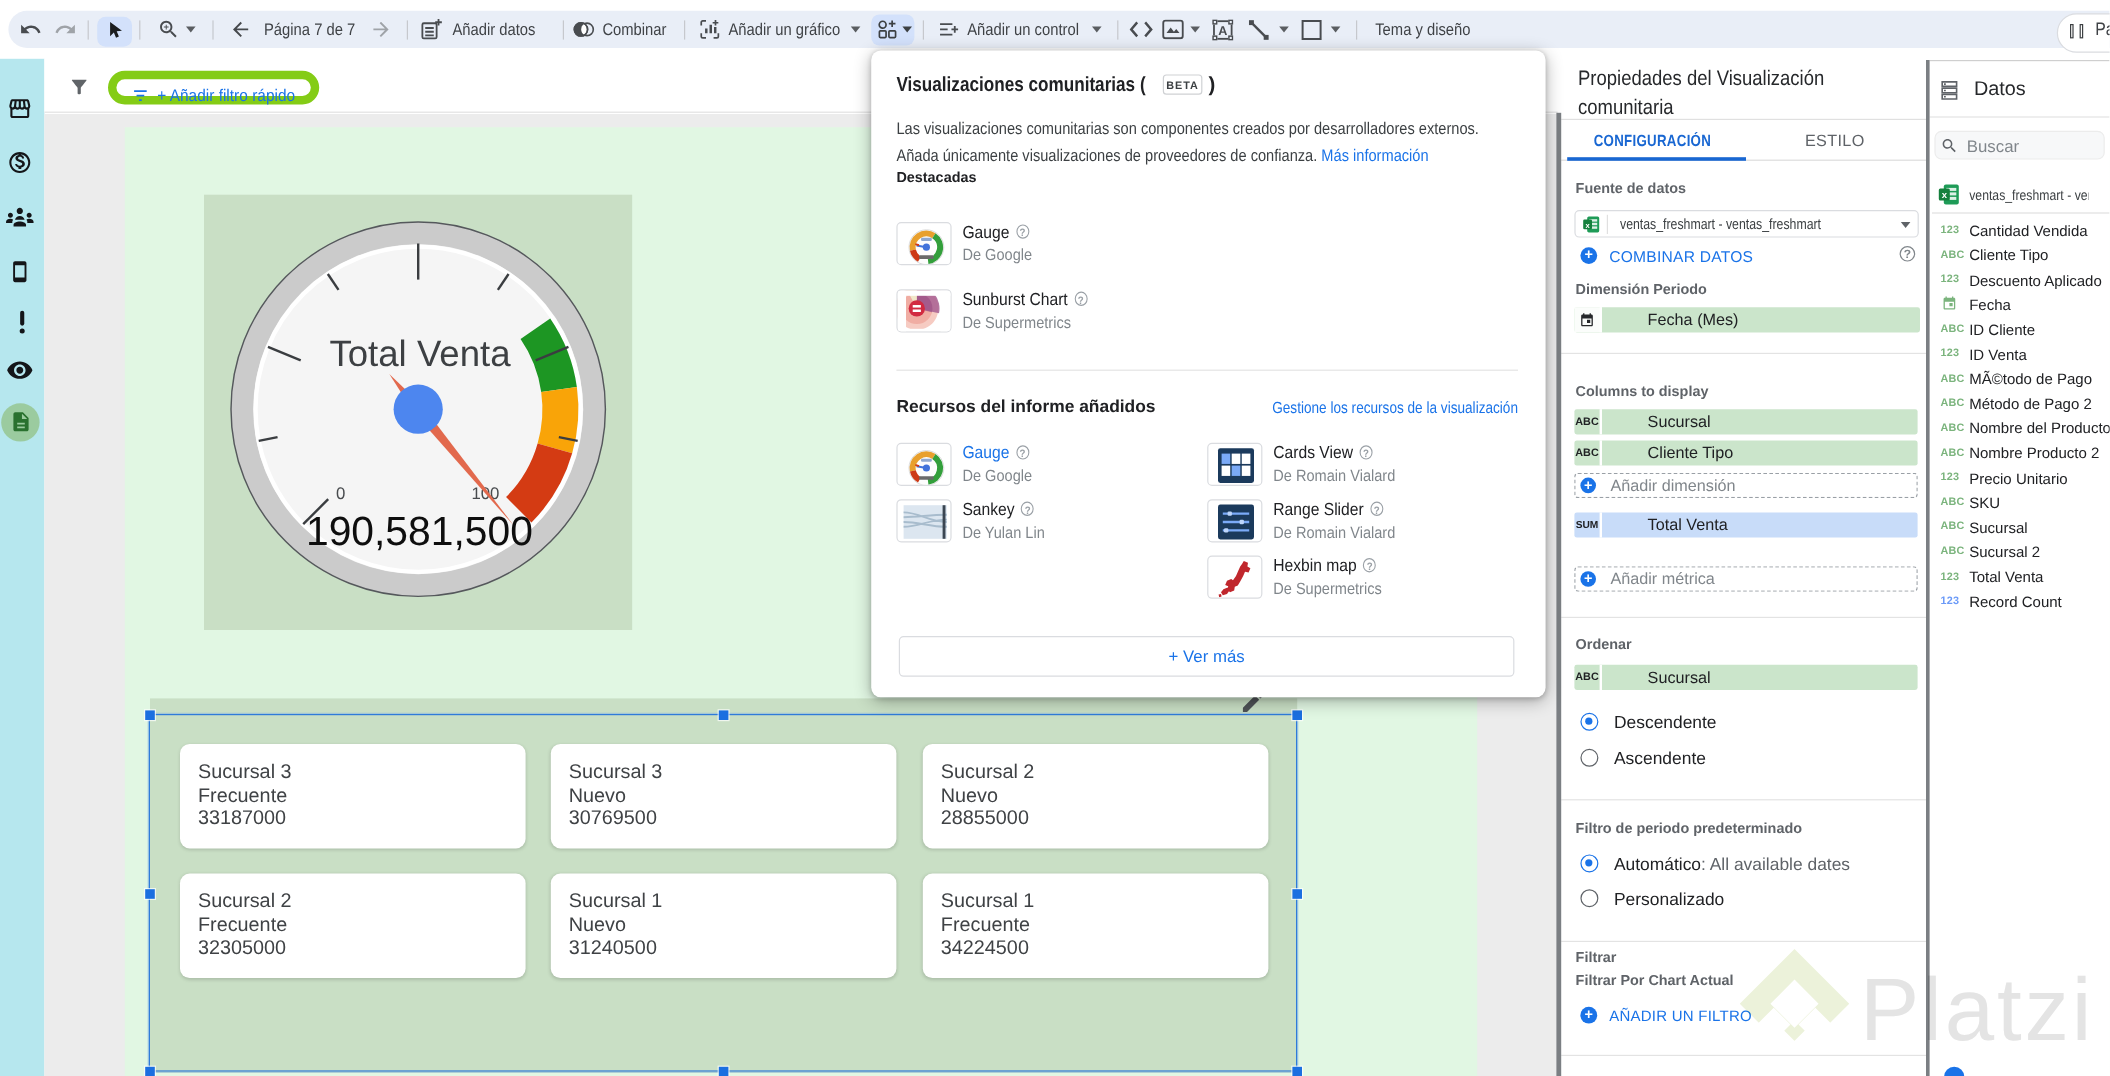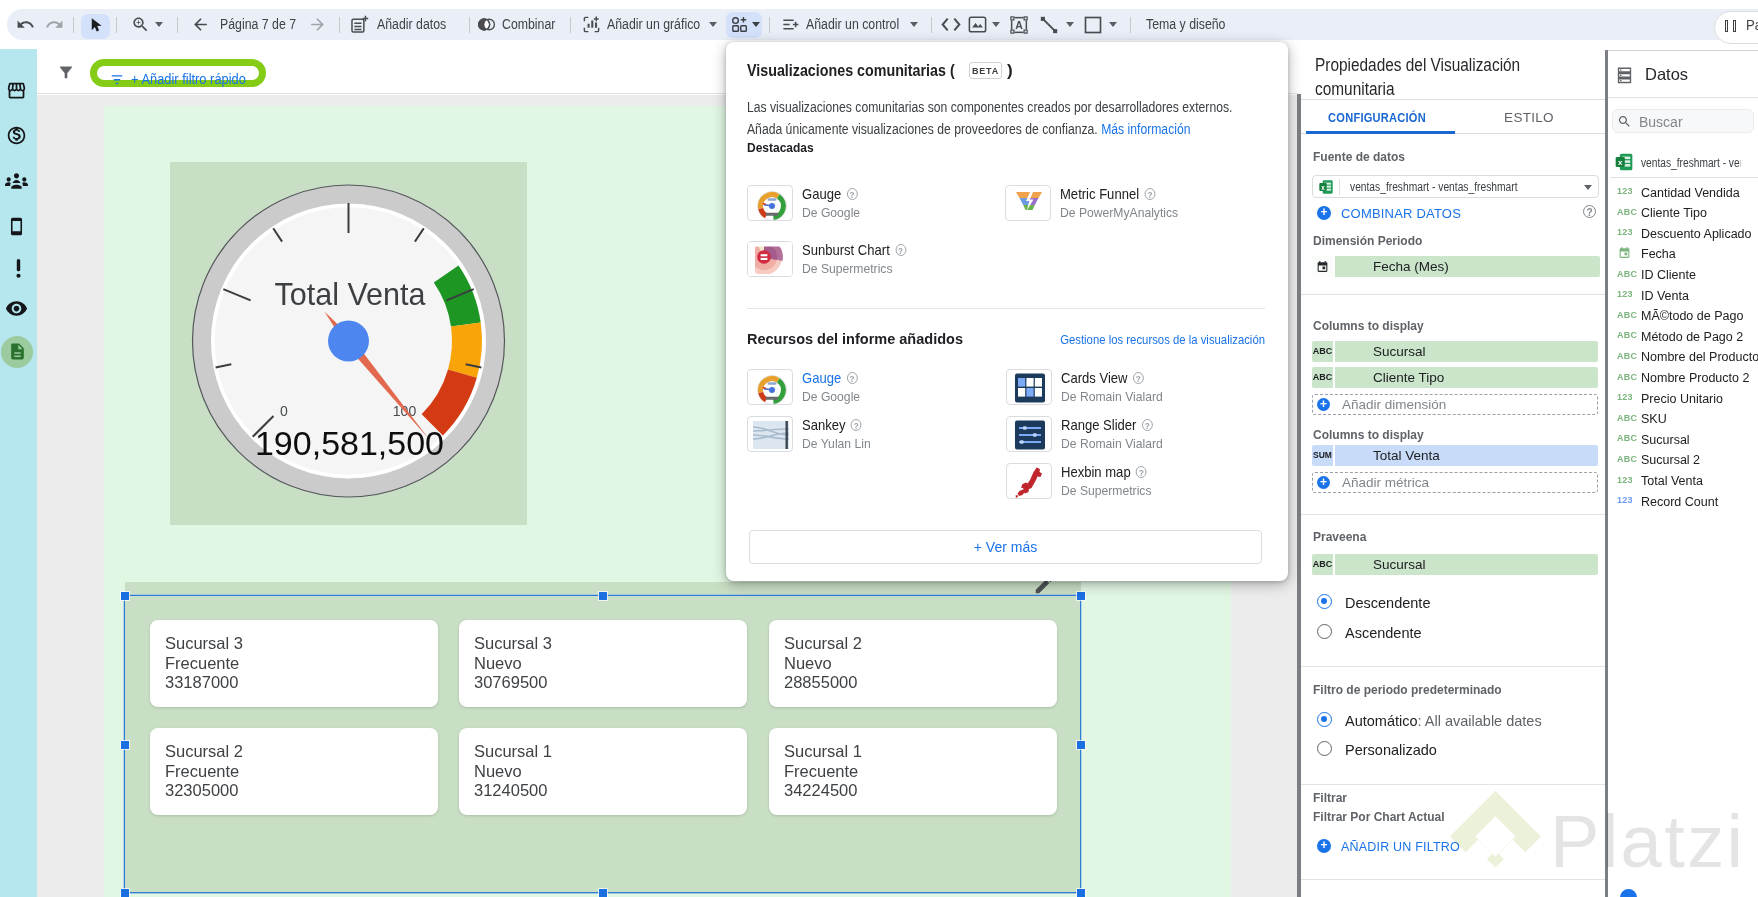--- a/index.html
+++ b/index.html
@@ -314,30 +314,30 @@
   </div>
 <div class="chip chipg" style="top:367px;">
     <div class="badge">ABC</div>
     <div class="ctext">Cliente Tipo</div>
   </div>
 <div class="dashchip" style="top:394px;">
     <div class="pluscirc" style="left:4px;top:2.5px;width:13px;height:13px;line-height:12px;">+</div>
     <div class="ctext">Añadir dimensión</div>
   </div>
 <div class="label12" style="left:1313px;top:428px;">Columns to display</div>
-<div class="chip chipb" style="top:445px;">
+<div class="chip chipb" style="top:427px;">
     <div class="badge" style="font-size:8.5px;">SUM</div>
     <div class="ctext">Total Venta</div>
   </div>
 <div class="dashchip" style="top:472px;">
     <div class="pluscirc" style="left:4px;top:2.5px;width:13px;height:13px;line-height:12px;">+</div>
     <div class="ctext">Añadir métrica</div>
   </div>
 <div class="pdivider" style="top:514px;"></div>
-<div class="label12" style="left:1313px;top:530px;">Praveena</div>
+<div class="label12" style="left:1313px;top:530px;">Ordenar</div>
 <div class="chip chipg" style="top:554px;">
     <div class="badge">ABC</div>
     <div class="ctext">Sucursal</div>
   </div>
 <div class="radio sel" style="left:1317px;top:594px;"></div>
 <div class="rlabel" style="left:1345px;top:595px;">Descendente</div>
 <div class="radio" style="left:1317px;top:624px;"></div>
 <div class="rlabel" style="left:1345px;top:625px;">Ascendente</div>
 <div class="pdivider" style="top:666px;"></div>
 <div class="label12" style="left:1313px;top:683px;">Filtro de periodo predeterminado</div>
@@ -457,31 +457,20 @@
           <path d="M17.0,32.1 A14,14 0 0 1 10.3,22.9 L15.2,21.9 A9,9 0 0 0 19.5,27.8 Z" fill="#cd3a17"></path>
           <rect x="19.5" y="12.2" width="9" height="2.6" rx="1" fill="#90a8d0"></rect>
           <line x1="24.0" y1="20.0" x2="15.8" y2="18.6" stroke="#4273db" stroke-width="1.7"></line>
           <path d="M14.8,17.4 l3,1 " stroke="#d43b13" stroke-width="1.6" fill="none"></path>
           <circle cx="24.0" cy="20.0" r="3" fill="#4273db"></circle>
           <rect x="18" y="26.8" width="12" height="3" rx="0.5" fill="#6a6a6a"></rect>
         </svg></div>
     <div class="ititle">Gauge<span class="helpc">?</span></div>
       <div class="isub">De Google</div>
   </div>
-  <div class="popitem" style="left:279px;top:143px;">
-    <div class="ibox"><svg width="46" height="36" viewBox="0 0 46 36">
-          <polygon points="10,6 36,6 32.5,12 13.5,12" fill="#f0a14c"></polygon>
-          <polygon points="13.5,12 23,12 23,19 17.2,19" fill="#6e9be0"></polygon>
-          <polygon points="23,12 32.5,12 28.8,19 23,19" fill="#9a6fcb"></polygon>
-          <polygon points="17.2,19 28.8,19 26.5,24 19.5,24" fill="#6bb34d"></polygon>
-          <polygon points="25,4 20,15 23.4,15 20.5,25 27.5,13.5 23.8,13.5 28,4" fill="#fff"></polygon>
-        </svg></div>
-    <div class="ititle">Metric Funnel<span class="helpc">?</span></div>
-      <div class="isub">De PowerMyAnalytics</div>
-  </div>
   <div class="popitem" style="left:21px;top:199px;">
     <div class="ibox"><svg width="46" height="36" viewBox="0 0 46 36">
           <g>
             <path d="M16 15 m0,-18 a18,18 0 1 1 -0.01,0 Z" fill="#f3b9ae" opacity="0.75"></path>
             <circle cx="16" cy="15" r="13" fill="#ee9f96" opacity="0.7"></circle>
             <path d="M16 15 L16 -4 A19 19 0 0 1 34.5 19 Z" fill="#a85f92" opacity="0.85"></path>
             <path d="M16 15 L16 2 A13 13 0 0 1 28.6 18.2 Z" fill="#994f85" opacity="0.6"></path>
             <path d="M16 15 L7 -2 A19 19 0 0 1 16 -4 Z" fill="#f1eecd" opacity="0.9"></path>
             <rect x="0" y="0" width="7" height="36" fill="#fff"></rect>
             <rect x="0" y="0" width="46" height="4.5" fill="#fff"></rect>

